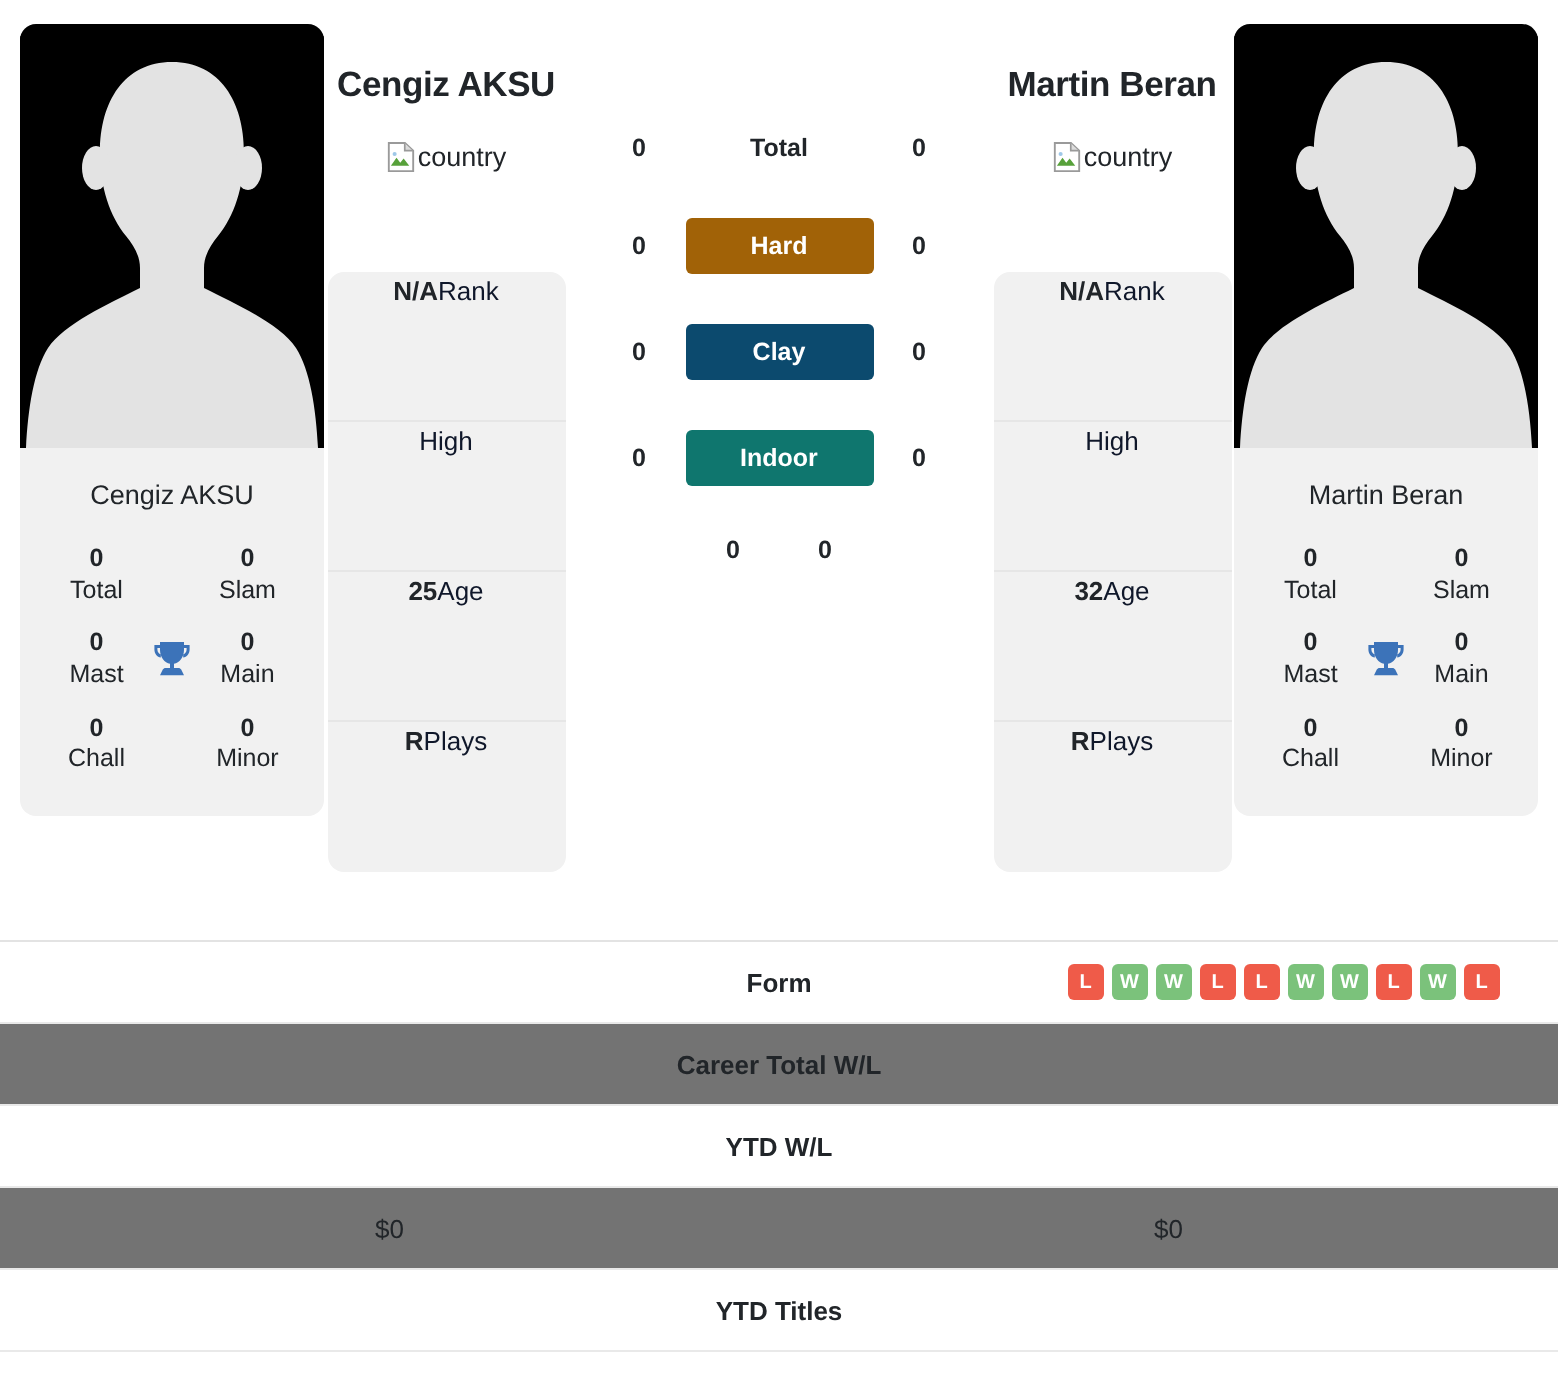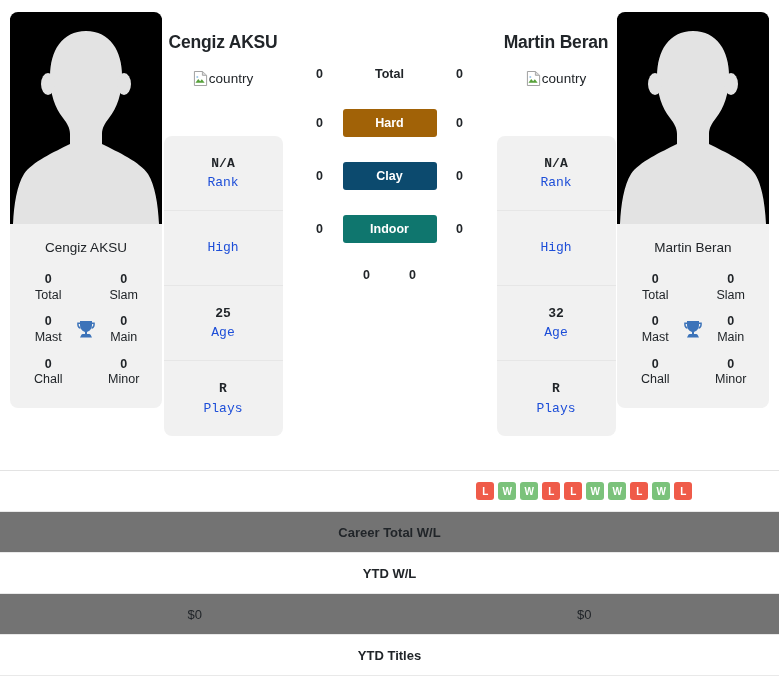--- a/index.html
+++ b/index.html
@@ -122,37 +122,35 @@
   .info-card {
     margin-top: 49px;
     width: 119px;
     background: #f1f1f1;
     border-radius: 8px;
     overflow: hidden;
   }
   .info-row {
     height: 75px;
     display: flex;
-    flex-direction: column;
-    align-items: center;
+    align-items: flex-start;
     justify-content: center;
     border-bottom: 1px solid #e6e6e6;
-    font-family: Liberation Mono, monospace;
   }
   .info-row:last-child { border-bottom: none; }
   .info-val {
     font-size: 13px;
     font-weight: bold;
     color: #212529;
     line-height: 1.5;
     min-height: 0;
   }
   .info-lbl {
     font-size: 13px;
-    color: #1d4ed8;
+    color: #0f172a;
     line-height: 1.5;
   }
 
   
   .center-col {
     flex: 1 1 auto;
     padding-top: 56px;
     display: flex;
     flex-direction: column;
     align-items: center;
@@ -438,20 +436,21 @@
         </div>
       </div>
     </div>
 
   </div>
 
   <div class="stats-table">
 
     <div class="t-row">
       <div class="t-left"></div>
+      <div class="t-mid">Form</div>
       <div class="t-right">
         <div class="form-badges" id="form-badges">
             <div class="form-badge L" style="background: rgb(239, 91, 73);">L</div>
             <div class="form-badge W" style="background: rgb(123, 194, 123);">W</div>
             <div class="form-badge W" style="background: rgb(123, 194, 123);">W</div>
             <div class="form-badge L" style="background: rgb(239, 91, 73);">L</div>
             <div class="form-badge L" style="background: rgb(239, 91, 73);">L</div>
             <div class="form-badge W" style="background: rgb(123, 194, 123);">W</div>
             <div class="form-badge W" style="background: rgb(123, 194, 123);">W</div>
             <div class="form-badge L" style="background: rgb(239, 91, 73);">L</div>

